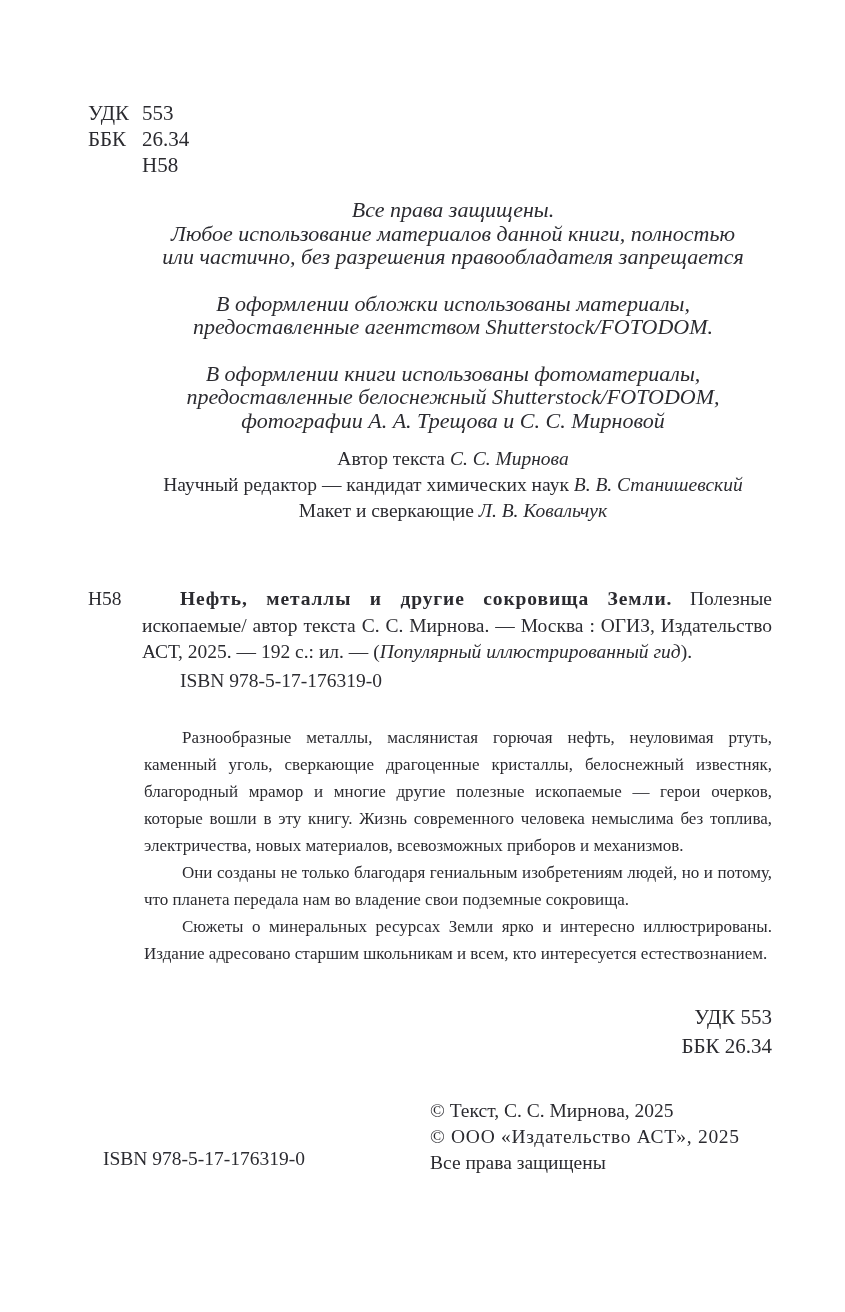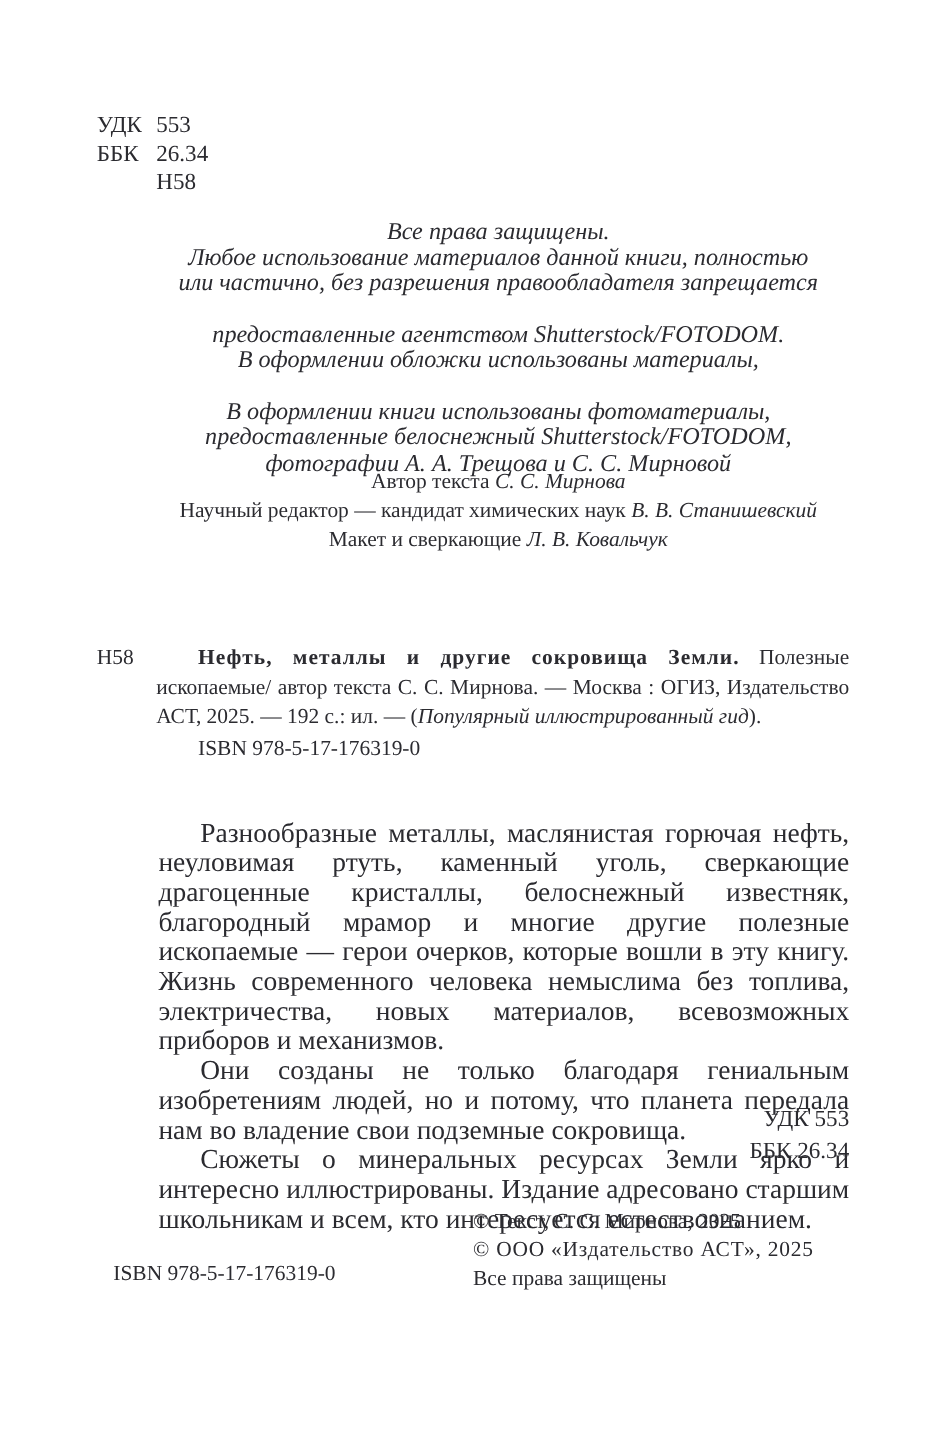--- a/index.html
+++ b/index.html
@@ -57,21 +57,21 @@
     line-height: 23.5px;
   }
   .notices .block { margin-bottom: 23px; }
   .notices .block:last-child { margin-bottom: 10px; }
   .notices .line { display: block; white-space: nowrap; }
 
   
   .credits {
     position: absolute;
     left: 103px;
-    top: 426px;
+    top: 446px;
     width: 700px;
     text-align: center;
     font-size: 19.5px;
     line-height: 26px;
   }
   .credits .line { display: block; white-space: nowrap; }
   .credits i { font-style: italic; }
 
   
   .record {
@@ -106,23 +106,23 @@
     display: block;
     margin-top: 2px;
     text-indent: 38px;
   }
   .record i { font-style: italic; }
 
   
   .annotation {
     position: absolute;
     left: 144px;
-    top: 744px;
+    top: 724px;
     width: 628px;
-    font-size: 25px;
+    font-size: 17px;
     line-height: 27px;
     text-align: justify;
     text-justify: inter-word;
   }
   .annotation p {
     margin: 0;
     text-indent: 38px;
     hyphens: manual;
   }
 
@@ -169,22 +169,22 @@
     <span class="row indent"><span>Н58</span></span>
   </div>
 
   <div class="notices">
     <div class="block">
       <span class="line">Все права защищены.</span>
       <span class="line">Любое использование материалов данной книги, полностью</span>
       <span class="line">или частично, без разрешения правообладателя запрещается</span>
     </div>
     <div class="block">
+      <span class="line">В оформлении обложки использованы материалы,</span>
       <span class="line">предоставленные агентством Shutterstock/FOTODOM.</span>
-      <span class="line">В оформлении обложки использованы материалы,</span>
     </div>
     <div class="block">
       <span class="line">В оформлении книги использованы фотоматериалы,</span>
       <span class="line">предоставленные белоснежный Shutterstock/FOTODOM,</span>
       <span class="line">фотографии А. А. Трещова и С. С. Мирновой</span>
     </div>
   </div>
 
   <div class="credits">
     <span class="line"><span>Автор текста </span><i>С. С. Мирнова</i></span>

